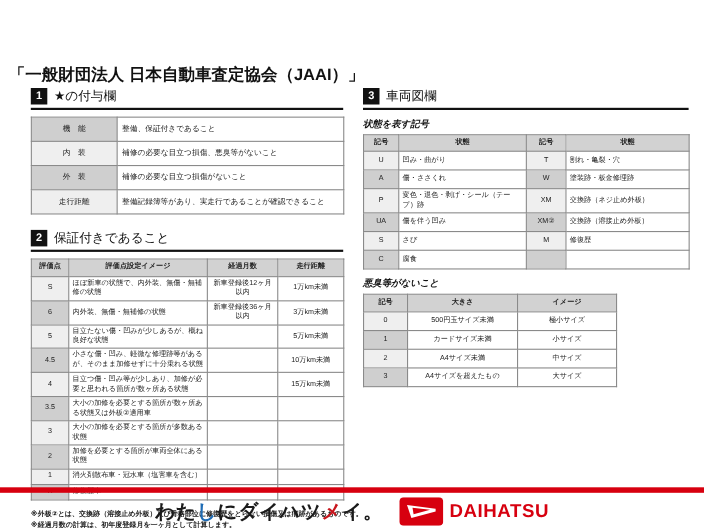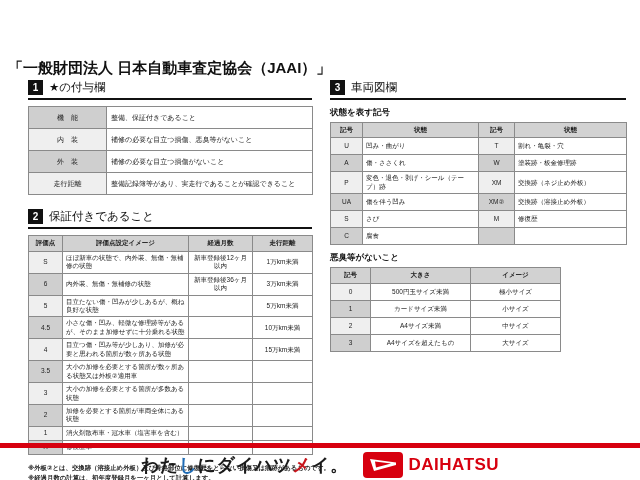--- a/index.html
+++ b/index.html
@@ -18,21 +18,21 @@
   .sec-head { display:flex; align-items:center; gap:6px; border-bottom:2.5px solid #111;
     padding-bottom:3px; margin-bottom:6px; }
   .sec-badge { width:15px; height:15px; background:#111; color:#fff; font-size:10px;
     font-weight:bold; display:flex; align-items:center; justify-content:center; flex:0 0 15px; }
   .sec-title { font-size:11.5px; font-weight:normal; color:#111; }
 
   
   .left-col  { position:absolute; left:28px;  top:80px; width:284px; }
   .right-col { position:absolute; left:330px; top:80px; width:296px; }
   .sec2 { margin-top:14px; }
-  .tbl-caption { font-size:8.5px; font-weight:bold; color:#111; margin:7px 0 3px 0; }
+  .tbl-caption { font-size:8.5px; font-weight:bold; color:#111; margin:7px 0 3px 0;font-style:italic; }
 
   
   table { border-collapse:collapse; table-layout:fixed; width:100%; }
   td,th { border:1px solid #8a8a8a; font-size:6.5px; color:#222; padding:2px 3px;
     line-height:1.3; text-align:center; overflow:hidden; }
   th { background:#d2d2d2; font-weight:bold; padding:3px 2px; }
 
   .t1 td { padding:6px 4px; font-size:7px; }
   .t1 td:nth-child(2) { text-align:left; background:#fff; }
   .t1 tr:nth-child(odd)  td:first-child { background:#cfcfcf; }

